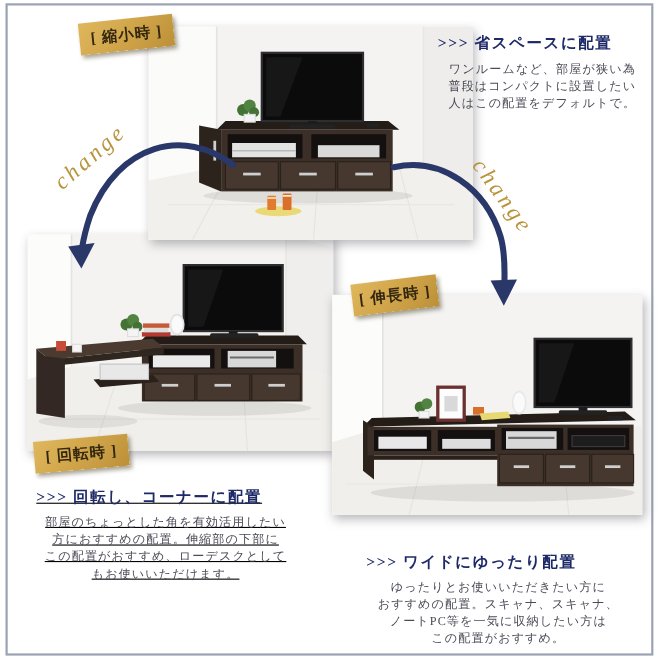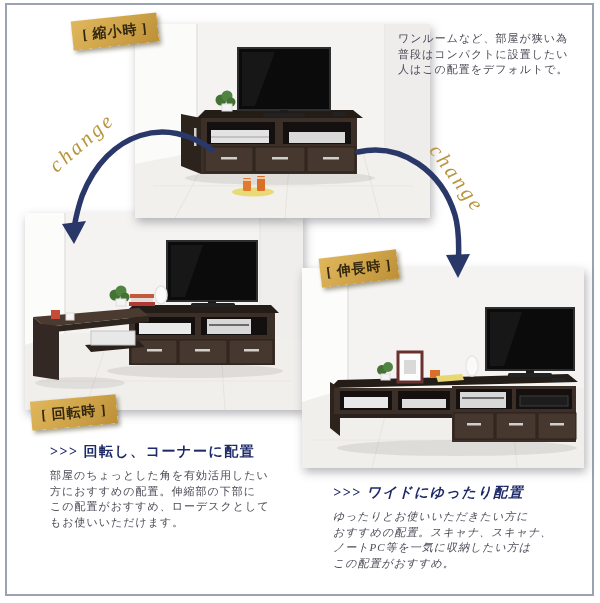--- a/index.html
+++ b/index.html
@@ -29,24 +29,25 @@
   #tag-compact{left:72px;top:17px;transform:rotate(-6deg);}
   #tag-rotated{left:31px;top:398px;transform:rotate(-5deg);}
   #tag-extended{left:320px;top:254px;width:78px;transform:rotate(-7deg);}
   .text-block{position:absolute;z-index:3;}
   .text-block h3{
     margin:0 0 7px 0;font-size:14px;font-weight:bold;color:#1e2a68;letter-spacing:1.5px;
   }
   .text-block p{
     margin:0;font-size:11px;line-height:15.5px;color:#4b4b57;letter-spacing:1px;
     white-space:pre-line;
+    text-align:center;
   }
   #text-compact{left:398px;top:31px;width:190px;}
-  #text-rotated{left:50px;top:443px;width:235px;}
-  #text-extended{left:333px;top:484px;width:240px;font-style:italic;}
+  #text-rotated{left:33px;top:443px;width:235px;text-decoration:underline;}
+  #text-extended{left:333px;top:502px;width:240px;}
   .change-text{
     position:absolute;z-index:5;width:110px;text-align:center;
     font-style:italic;font-size:21px;letter-spacing:3px;color:#b8943c;
     font-family:"Liberation Serif","DejaVu Serif",serif;
   }
   #change-left{left:27px;top:130px;transform:rotate(-41deg);}
   #change-right{left:402px;top:166px;transform:rotate(54deg);}
   #arrow-overlay{position:absolute;left:0;top:0;z-index:4;pointer-events:none;}
 </style>
 </head>
@@ -251,20 +252,21 @@
     <g>
       <path d="M 358 152 C 402 142, 442 172, 455 215 C 458.5 227, 459 243, 458.5 258" fill="none" stroke="#2a3869" stroke-width="5.5" stroke-linecap="round"></path>
       <polygon points="446,255 470,254 458,278" fill="#2a3869"></polygon>
     </g>
   </svg>
 
   <div class="change-text" id="change-left">change</div>
   <div class="change-text" id="change-right">change</div>
 
   <div class="text-block" id="text-compact">
+    <h3>&gt;&gt;&gt; 省スペースに配置</h3>
     <p>ワンルームなど、部屋が狭い為
 普段はコンパクトに設置したい
 人はこの配置をデフォルトで。</p>
   </div>
   <div class="text-block" id="text-rotated">
     <h3>&gt;&gt;&gt; 回転し、コーナーに配置</h3>
     <p>部屋のちょっとした角を有効活用したい
 方におすすめの配置。伸縮部の下部に
 この配置がおすすめ、ローデスクとして
 もお使いいただけます。</p>

